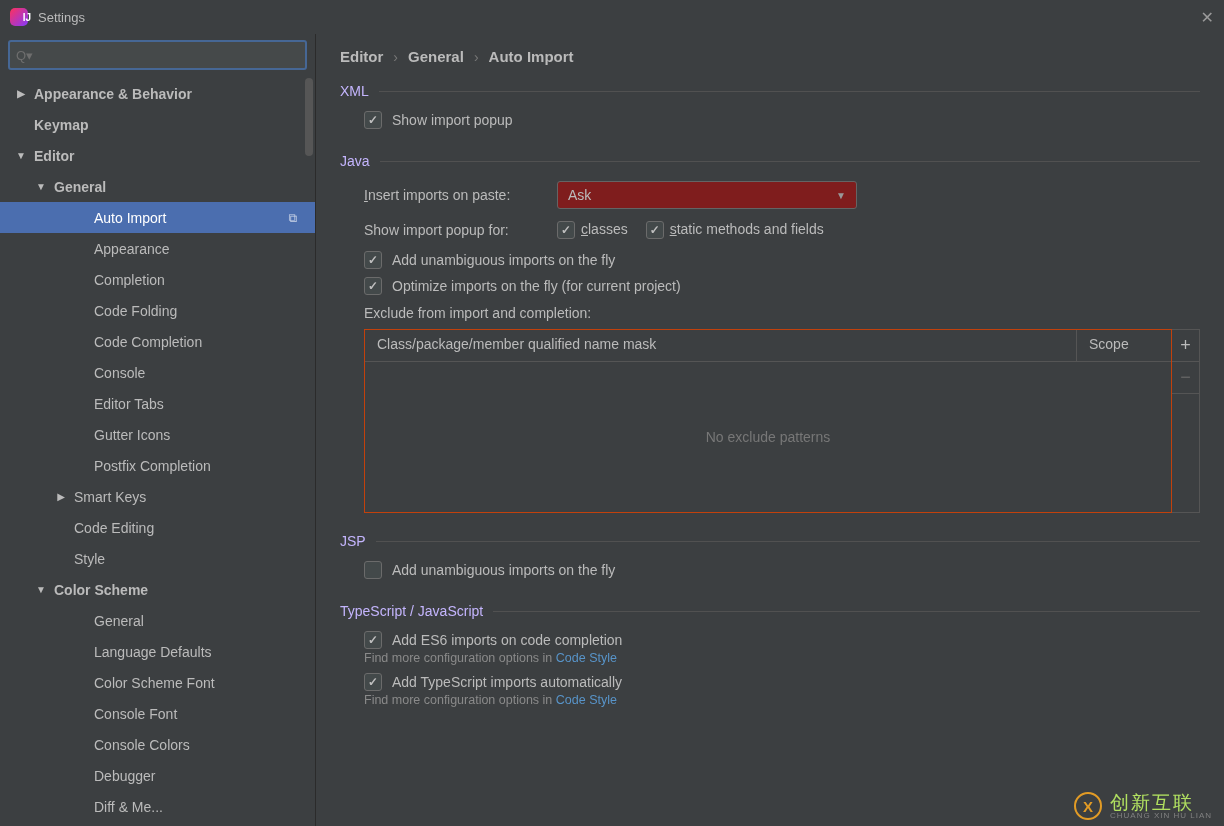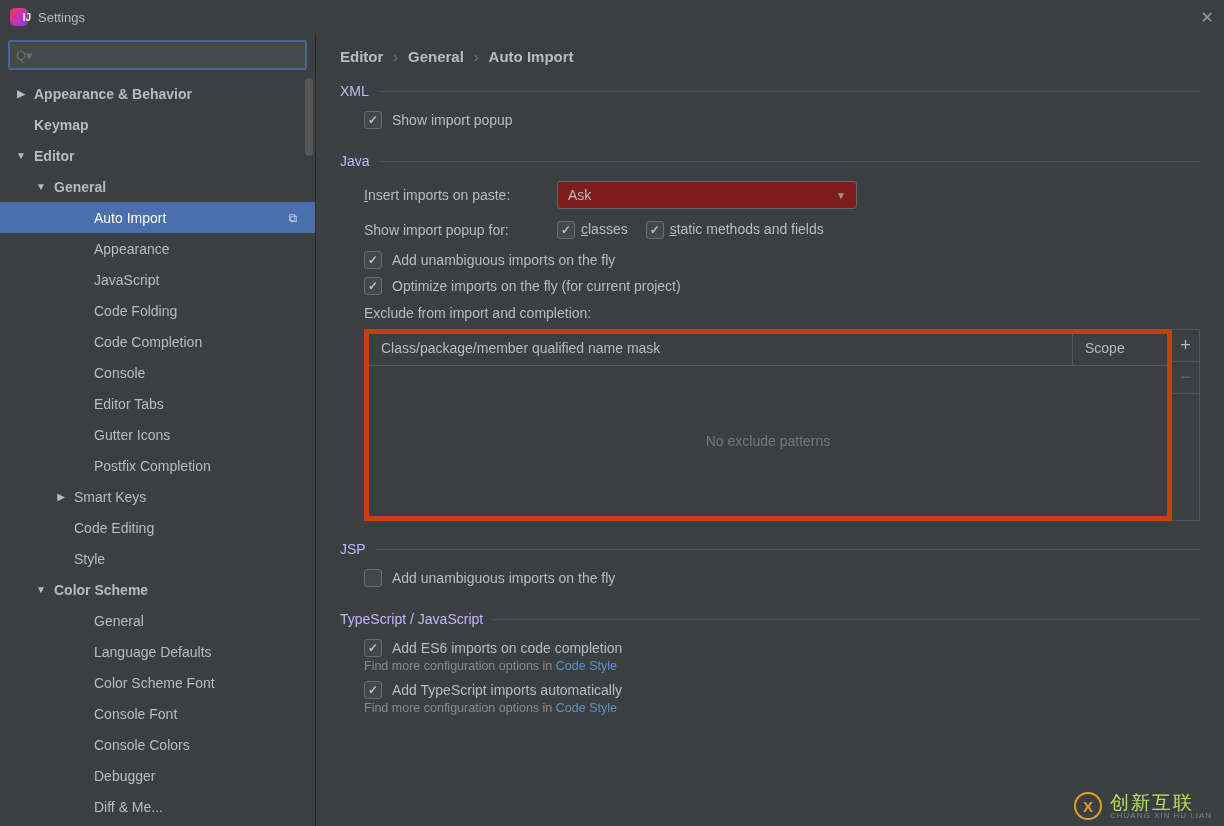--- a/index.html
+++ b/index.html
@@ -176,21 +176,21 @@
     }
     .select .chevron { font-size: 10px; color: #999; }
     .checkbox-inline { display: flex; align-items: flex-start; gap: 6px; }
     .underline-char { text-decoration: underline; }
     .exclude-table-wrap {
       display: flex;
       margin-top: 8px;
     }
     .exclude-table {
       flex: 1;
-      border: 5px solid #c2410c;
+      border: 1px solid #c2410c;
       background: #3c3f41;
     }
     .exclude-head {
       display: flex;
       border-bottom: 1px solid #555;
       height: 32px;
     }
     .exclude-head .col1 {
       flex: 1;
       border-right: 1px solid #555;
@@ -294,21 +294,21 @@
           <span class="arrow blank"></span>
           <span class="label">Auto Import</span>
           <span class="copy-icon">⧉</span>
         </div>
         <div class="tree-item level-2">
           <span class="arrow blank"></span>
           <span class="label">Appearance</span>
         </div>
         <div class="tree-item level-2">
           <span class="arrow blank"></span>
-          <span class="label">JavaScript</span>
+          <span class="label">Completion</span>
         </div>
         <div class="tree-item level-2">
           <span class="arrow blank"></span>
           <span class="label">Code Folding</span>
         </div>
         <div class="tree-item level-2">
           <span class="arrow blank"></span>
           <span class="label">Code Completion</span>
         </div>
         <div class="tree-item level-2">

